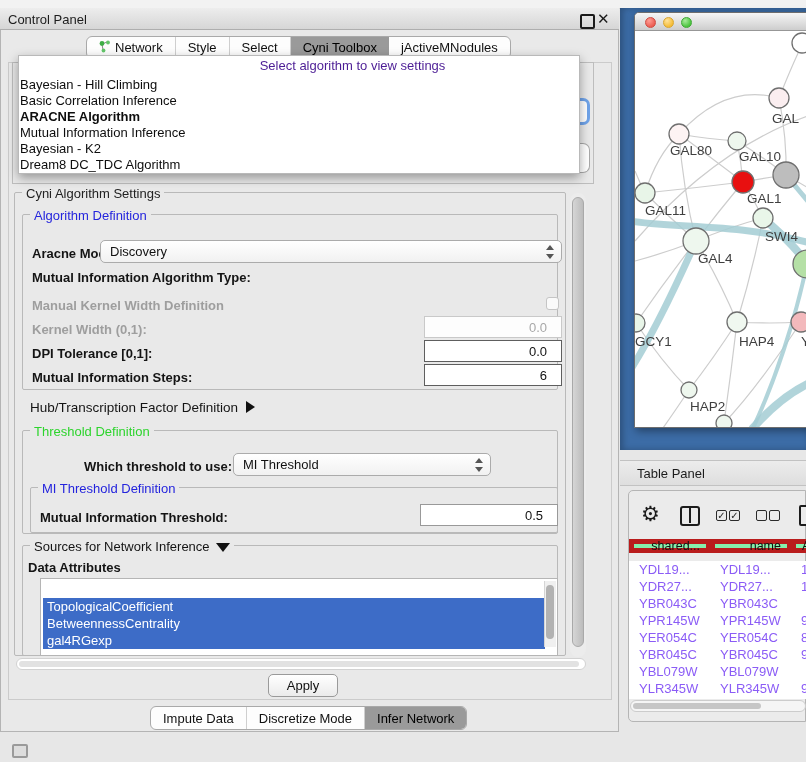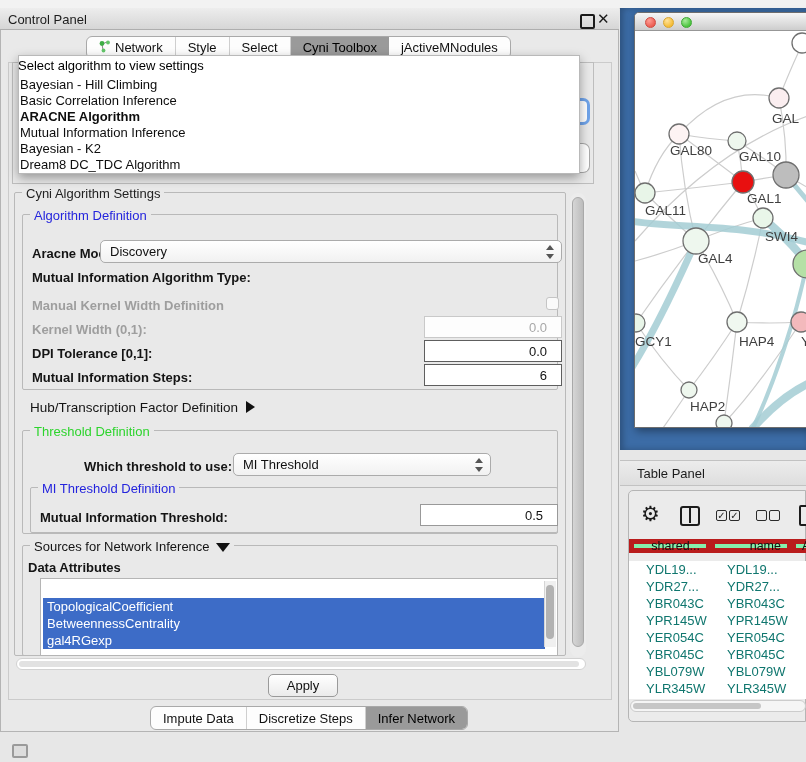--- a/index.html
+++ b/index.html
@@ -23,21 +23,21 @@
   .tab.sel{background:#9a9a9a;color:#000000;border-right:none;text-align:center;}
   .bottom-tabbar{left:150px;top:706px;height:24px;display:flex;background:#fdfdfd;border:1px solid #a9a9a9;border-radius:6px;overflow:hidden;box-sizing:border-box;}
 
   
   .hidden-group{left:12px;top:62px;width:582px;height:122px;border:1px solid #bdbdbd;box-sizing:border-box;}
   .frag-focus{left:574px;top:98px;width:16px;height:27px;background:#fff;border:3px solid #6fa3e9;border-left:none;border-radius:0 7px 7px 0;box-sizing:border-box;}
   .frag-combo{left:560px;top:143px;width:30px;height:30px;background:#fff;border:1px solid #a8a8a8;border-left:none;border-radius:0 7px 7px 0;box-sizing:border-box;}
 
   
   .popup{left:18px;top:55px;width:562px;height:119px;background:#fff;border:1px solid #b9b9b9;box-shadow:0 4px 10px rgba(0,0,0,.35);box-sizing:border-box;z-index:40;}
-  .popup-placeholder{left:18px;top:58px;width:669px;font-size:13px;color:#000000;z-index:41;}
+  .popup-placeholder{left:18px;top:58px;width:669px;text-align:center;font-size:13px;color:#4c1d95;z-index:41;}
   .popup-item{left:20px;width:556px;height:16px;font-size:13px;color:#0d0d0d;z-index:41;white-space:nowrap;}
   .popup-item.bold{font-weight:bold;}
 
   
   .gbox{border:1px solid #b9b9b9;border-radius:2px;box-sizing:border-box;}
   .glegend{position:absolute;font-size:13px;background:#e9e9e9;padding:0 4px;white-space:nowrap;}
   .lbl{position:absolute;font-size:13px;font-weight:bold;color:#141414;white-space:nowrap;}
   .lbl.dis{color:#9e9e9e;}
   .combo{position:absolute;background:linear-gradient(#ffffff,#f1f1f1);border:1px solid #ababab;border-radius:5px;box-sizing:border-box;height:23px;font-size:13px;color:#111;display:flex;align-items:center;padding-left:9px;}
   .stepper{position:absolute;right:6px;top:4px;width:10px;height:14px;}
@@ -74,21 +74,21 @@
   
   .tp-titlebar{left:620px;top:460px;width:186px;height:26px;background:linear-gradient(#ececec,#dedede);border-top:1px solid #c2c2c2;border-bottom:1px solid #c2c2c2;box-sizing:border-box;}
   .tp-title{left:637px;top:466px;font-size:13px;color:#1c1c1c;}
   .tp-body{left:628px;top:490px;width:178px;height:232px;background:#ebebeb;border:1px solid #b5b5b5;border-radius:5px 0 0 5px;box-sizing:border-box;overflow:hidden;}
   .gear{left:641px;top:503px;font-size:21px;color:#1c1c1c;line-height:21px;}
   .cols-icon{left:680px;top:506px;width:20px;height:20px;border:2.5px solid #1c1c1c;border-radius:3px;box-sizing:border-box;}
   .cols-icon:before{content:"";position:absolute;left:6.5px;top:0;width:2.5px;height:15px;background:#1c1c1c;}
   .cb{position:absolute;width:11px;height:11px;border:1.5px solid #2a2a2a;border-radius:2px;box-sizing:border-box;font-size:10px;line-height:9px;text-align:center;color:#2a2a2a;font-weight:bold;}
   .doc-icon{left:799px;top:505px;width:16px;height:21px;border:2px solid #1c1c1c;border-radius:2px;box-sizing:border-box;background:#ebebeb;}
   .thead-cell{position:absolute;top:539px;height:14px;background:#86efac;border:5px solid #b91c1c;box-sizing:border-box;font-size:12.5px;color:#111;display:flex;align-items:center;justify-content:flex-end;padding-right:6px;}
-  .trow-cell{position:absolute;height:17px;font-size:13px;color:#0f766e;line-height:17px;padding-left:17px;box-sizing:border-box;white-space:nowrap;overflow:hidden;background:#fff;}
+  .trow-cell{position:absolute;height:17px;font-size:13px;color:#8b5cf6;line-height:17px;padding-left:10px;box-sizing:border-box;white-space:nowrap;overflow:hidden;background:#fff;}
   .tp-hscroll{left:630px;top:700px;width:176px;height:12px;background:#f5f5f5;border:1px solid #cccccc;border-radius:6px;box-sizing:border-box;}
   .tp-hscroll .thumb{position:absolute;left:2px;top:2px;width:128px;height:6px;background:#c6c6c6;border-radius:3px;}
   .rows-clip{left:629px;top:561px;width:177px;height:138px;overflow:hidden;background:#fff;}
 </style>
 </head>
 <body>
 
 <div id="root">
   <div class="abs topstrip"></div>
 
@@ -205,21 +205,21 @@
       <div class="thumb"></div>
     </div>
 
   <div class="abs apply-btn">Apply</div>
 
   <div class="abs bottom-tabbar">
     <div class="tab">
         <span>Impute Data</span>
       </div>
     <div class="tab">
-        <span>Discretize Steps</span>
+        <span>Discretize Mode</span>
       </div>
     <div class="tab sel">
         <span>Infer Network</span>
       </div>
   </div>
 
   <div class="abs dock-icon"></div>
 
   <div class="abs netpanel"></div>
   <div class="abs macwin">

